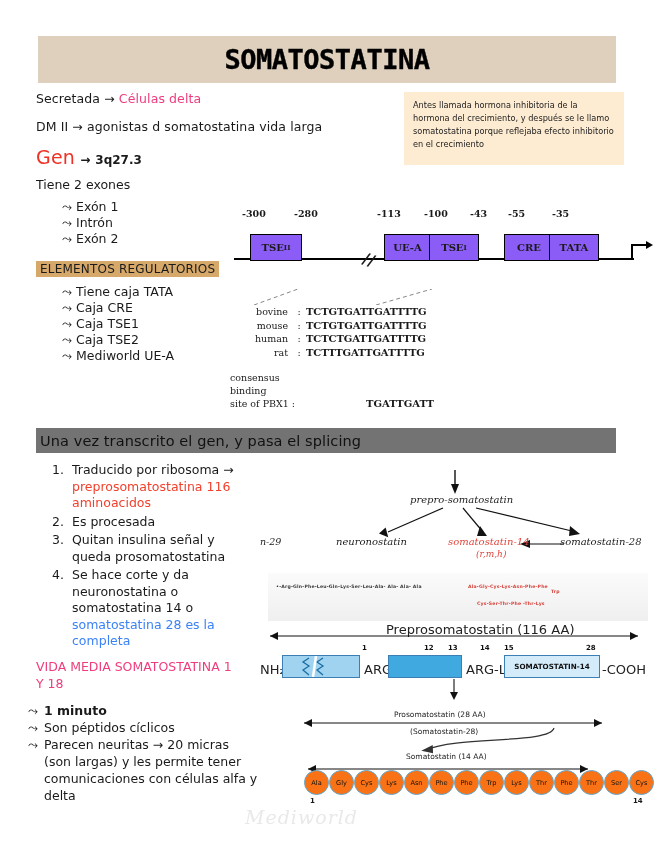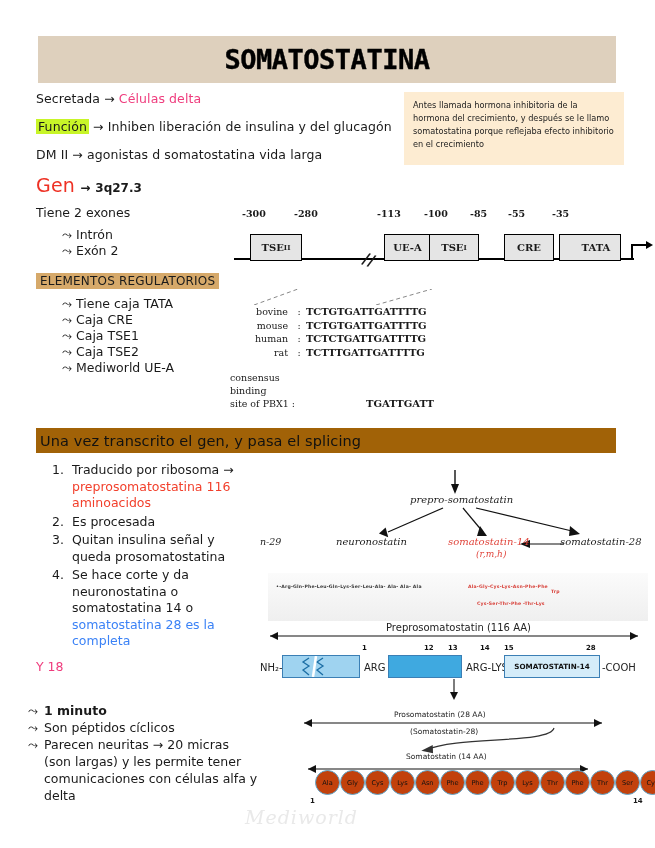--- a/index.html
+++ b/index.html
@@ -45,21 +45,21 @@
   .callout{
     position:absolute;left:404px;top:92px;width:220px;height:73px;
     background:#fdecd2;padding:7px 9px;box-sizing:border-box;
     font-size:8.2px;line-height:13px;color:#222;
   }
 
   
   .promoter{position:absolute;left:232px;top:208px;width:415px;height:72px;}
   .pm-pos{position:absolute;font-size:9.5px;font-weight:bold;font-family:"DejaVu Serif","Liberation Serif",serif;}
   .pm-box{
-    position:absolute;top:26px;height:25px;border:1.3px solid #000;background:#e5e5e5;
+    position:absolute;top:26px;height:25px;border:1.3px solid #000;background:#8b5cf6;
     display:flex;align-items:center;justify-content:center;
     font-family:"DejaVu Serif","Liberation Serif",serif;font-size:10px;font-weight:bold;
   }
   .pm-line{position:absolute;left:2px;top:50px;width:400px;height:2.2px;background:#000;}
   .pm-break{position:absolute;top:42px;left:131px;font-size:16px;font-weight:bold;transform:rotate(20deg);}
   .pm-tss{position:absolute;left:398px;top:30px;}
 
   
   .seqfig{position:absolute;left:230px;top:305px;width:290px;
           font-family:"DejaVu Serif","Liberation Serif",serif;font-size:9.5px;color:#1a1a1a;}
@@ -68,21 +68,21 @@
   .seqcolon{width:14px;text-align:center;}
   .seqval{font-weight:bold;letter-spacing:-0.1px;font-size:10px;}
   .consensus{margin-top:12px;display:flex;line-height:13px;}
   .cons-lbl{width:74px;text-align:left;}
   .cons-val{margin-left:62px;font-weight:bold;font-size:10px;}
   .dash-v{position:absolute;left:6px;top:-16px;width:240px;height:16px;}
 
   
   .pink-banner{
     position:absolute;left:36px;top:428px;width:580px;height:25px;
-    background:#a16207;display:flex;align-items:center;
+    background:#737373;display:flex;align-items:center;
     padding-left:4px;box-sizing:border-box;
     font-size:14.5px;color:#111;letter-spacing:0.1px;
   }
 
   
   .numlist{position:absolute;left:52px;top:462px;width:205px;}
   .numitem{display:flex;font-size:12.5px;line-height:16.5px;margin-bottom:2px;}
   .numidx{width:20px;flex:0 0 20px;}
   .red{color:#f2402c;}
   .violet{color:#3b82f6;}
@@ -103,38 +103,38 @@
 
   .aastrip{position:absolute;left:268px;top:573px;width:380px;height:48px;
            background:linear-gradient(#fbfbfb,#efefef);}
   .aa-seq{position:absolute;font-size:4.6px;font-weight:bold;white-space:nowrap;letter-spacing:0.2px;}
   .aa-gray{color:#3a3a3a;}
   .aa-red{color:#d8433c;}
 
   
   .ppsd{position:absolute;left:258px;top:622px;width:392px;height:78px;
         font-family:"DejaVu Sans","Liberation Sans",sans-serif;}
-  .ppsd .cap{position:absolute;font-size:10px;color:#222;white-space:nowrap;}
+  .ppsd .cap{position:absolute;font-size:13px;color:#222;white-space:nowrap;}
   .ppsd .num{position:absolute;font-size:7px;font-weight:bold;color:#111;}
   .seg{position:absolute;top:33px;height:23px;border:1px solid #3b7fb5;box-sizing:border-box;}
   .seg.light{background:#9fd3f0;}
   .seg.mid{background:#3fa9e0;}
   .seg.pale{background:#d4ecf9;display:flex;align-items:center;justify-content:center;
             font-size:7.2px;font-weight:bold;color:#111;}
 
   .prosom{position:absolute;left:258px;top:700px;width:392px;height:55px;}
   .prosom .cap{position:absolute;font-size:7.5px;color:#222;white-space:nowrap;}
 
   .som14{position:absolute;left:258px;top:752px;width:392px;height:58px;}
   .som14 .cap{position:absolute;font-size:7.5px;color:#222;white-space:nowrap;}
   .aacircle{
     position:absolute;top:18px;width:25px;height:25px;border-radius:50%;
-    background:#c2410c;border:1px solid #5fa8cf;box-sizing:border-box;
+    background:#f97316;border:1px solid #5fa8cf;box-sizing:border-box;
     display:flex;align-items:center;justify-content:center;
-    font-size:6.6px;color:#111;margin-left:11px;
+    font-size:6.6px;color:#111;
   }
   .endnum{position:absolute;top:45px;font-size:7px;font-weight:bold;}
 
   .watermark{
     position:absolute;left:245px;top:806px;width:180px;
     font-family:"DejaVu Serif","Liberation Serif",serif;font-style:italic;
     font-size:19px;color:#e9e9e9;letter-spacing:1px;
   }
 </style>
 </head>
@@ -148,37 +148,36 @@
 
   <div class="lcol">
 
     <div class="line">
       <span>Secretada</span>
       <span>→</span>
       <span class="pink">Células delta</span>
     </div>
 
 
-    <div class="line">
-      <span class="hl-green">Función</span>
-      <span>→</span>
-      <span>Inhiben liberación de insulina y del glucagón</span>
-    </div>
 
     <div class="line">DM II → agonistas d somatostatina vida larga</div>
 
     <div class="gen-line">
       <span class="gen-word">Gen</span>
       <span class="gen-loc">→</span>
       <span class="gen-loc">3q27.3</span>
     </div>
 
     <div class="tiene">Tiene 2 exones</div>
 
     <div class="blist">
+      <div>
+        <span>⤳</span>
+        <span>Exón 1</span>
+      </div>
       <div>
         <span>⤳</span>
         <span>Intrón</span>
       </div>
       <div>
         <span>⤳</span>
         <span>Exón 2</span>
       </div>
     </div>
 
@@ -208,42 +207,42 @@
     </div>
   </div>
 
   <div class="callout">Antes llamada hormona inhibitoria de la hormona del crecimiento, y después se le llamo somatostatina porque reflejaba efecto inhibitorio en el crecimiento</div>
 
   <div class="promoter">
     <div class="pm-pos" style="left:10px;top:0;">-300</div>
     <div class="pm-pos" style="left:62px;top:0;">-280</div>
     <div class="pm-pos" style="left:145px;top:0;">-113</div>
     <div class="pm-pos" style="left:192px;top:0;">-100</div>
-    <div class="pm-pos" style="left:238px;top:0;">-85</div>
+    <div class="pm-pos" style="left:238px;top:0;">-43</div>
     <div class="pm-pos" style="left:276px;top:0;">-55</div>
     <div class="pm-pos" style="left:320px;top:0;">-35</div>
 
     <div class="pm-line"></div>
     <div class="pm-break">//</div>
 
     <div class="pm-box" style="left:18px;width:50px;">
       <span>TSE</span>
         <sub style="font-size:7px;">II</sub>
     </div>
     <div class="pm-box" style="left:152px;width:45px;">
       <span>UE-A</span>
     </div>
     <div class="pm-box" style="left:197px;width:48px;">
       <span>TSE</span>
         <sub style="font-size:7px;">I</sub>
     </div>
     <div class="pm-box" style="left:272px;width:48px;">
       <span>CRE</span>
     </div>
-    <div class="pm-box" style="left:327px;width:48px;padding-left:12px;">
+    <div class="pm-box" style="left:317px;width:48px;">
       <span>TATA</span>
     </div>
     <svg class="pm-tss" width="24" height="24" viewBox="0 0 24 24">
       <path d="M2 21 L2 7 L18 7" stroke="#000" stroke-width="2" fill="none"></path>
       <path d="M16 3 L23 7 L16 11 Z" fill="#000"></path>
     </svg>
   </div>
 
   <div class="seqfig">
     <svg class="dash-v" viewBox="0 0 240 16" preserveAspectRatio="none">
@@ -300,20 +299,21 @@
     <div class="numitem">
       <div class="numidx">4.</div>
       <div>
         <span>Se hace corte y da neuronostatina o somatostatina 14 o</span>
         <span class="violet">somatostatina 28 es la completa</span>
       </div>
     </div>
   </div>
 
   <div class="vida">
+    <div>VIDA MEDIA SOMATOSTATINA 1</div>
     <div>Y 18</div>
   </div>
 
   <div class="bot-bullets">
     <div class="bi">
       <span class="bmark">⤳</span>
       <span style="font-weight:bold;">1 minuto</span>
     </div>
     <div class="bi">
       <span class="bmark">⤳</span>

